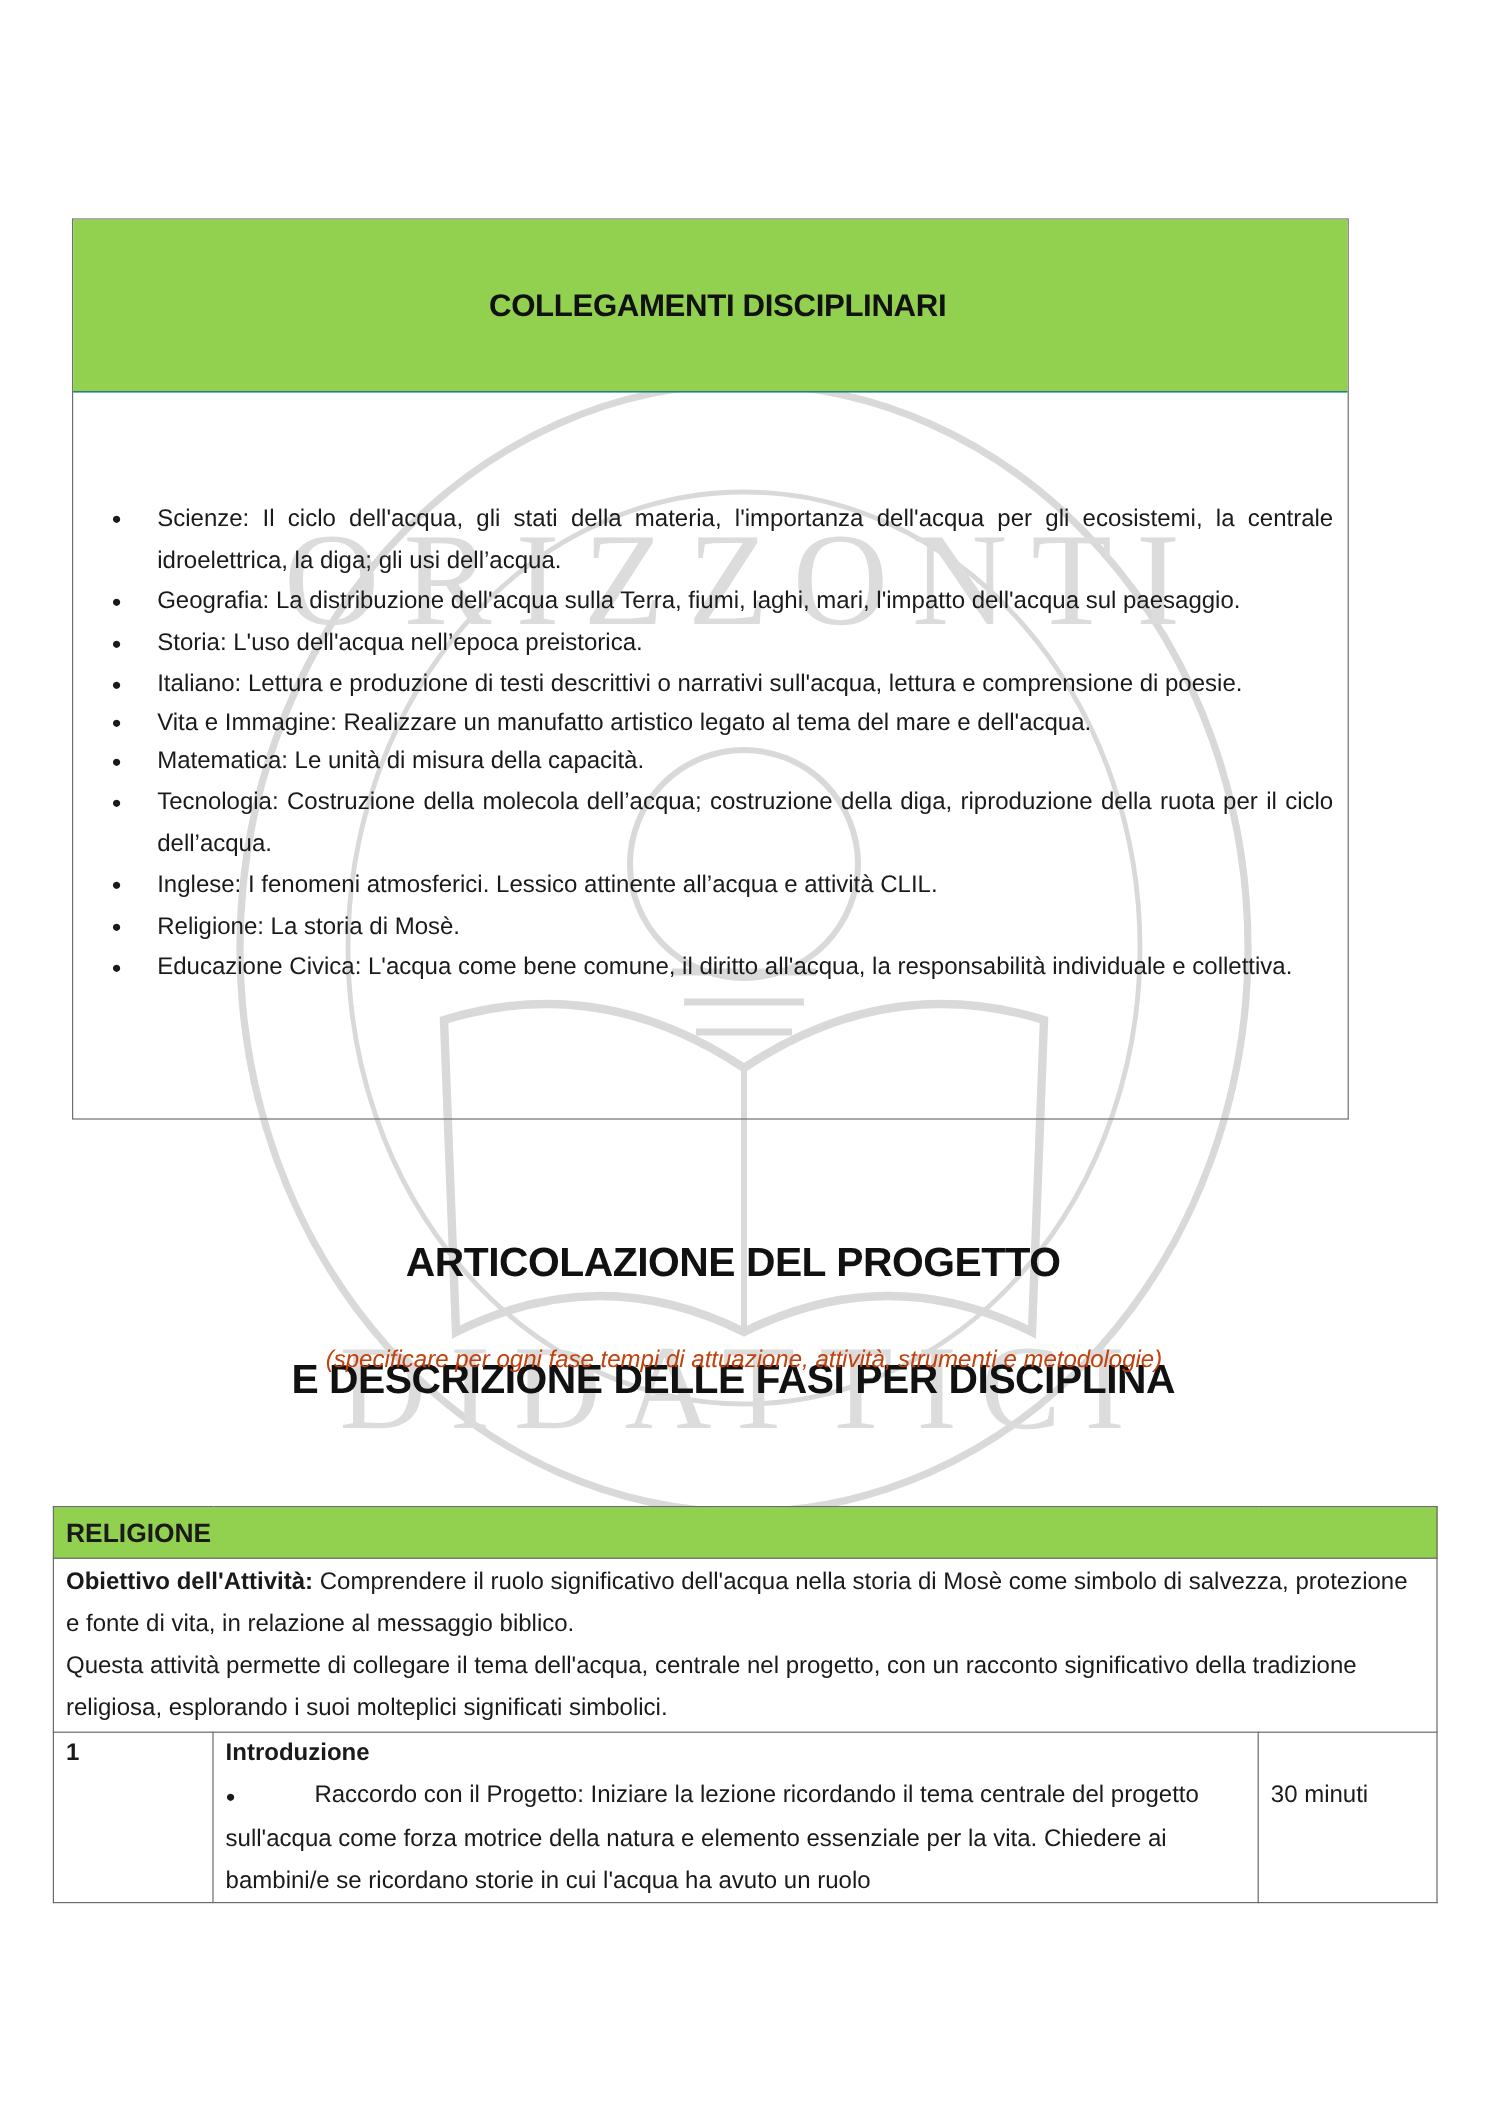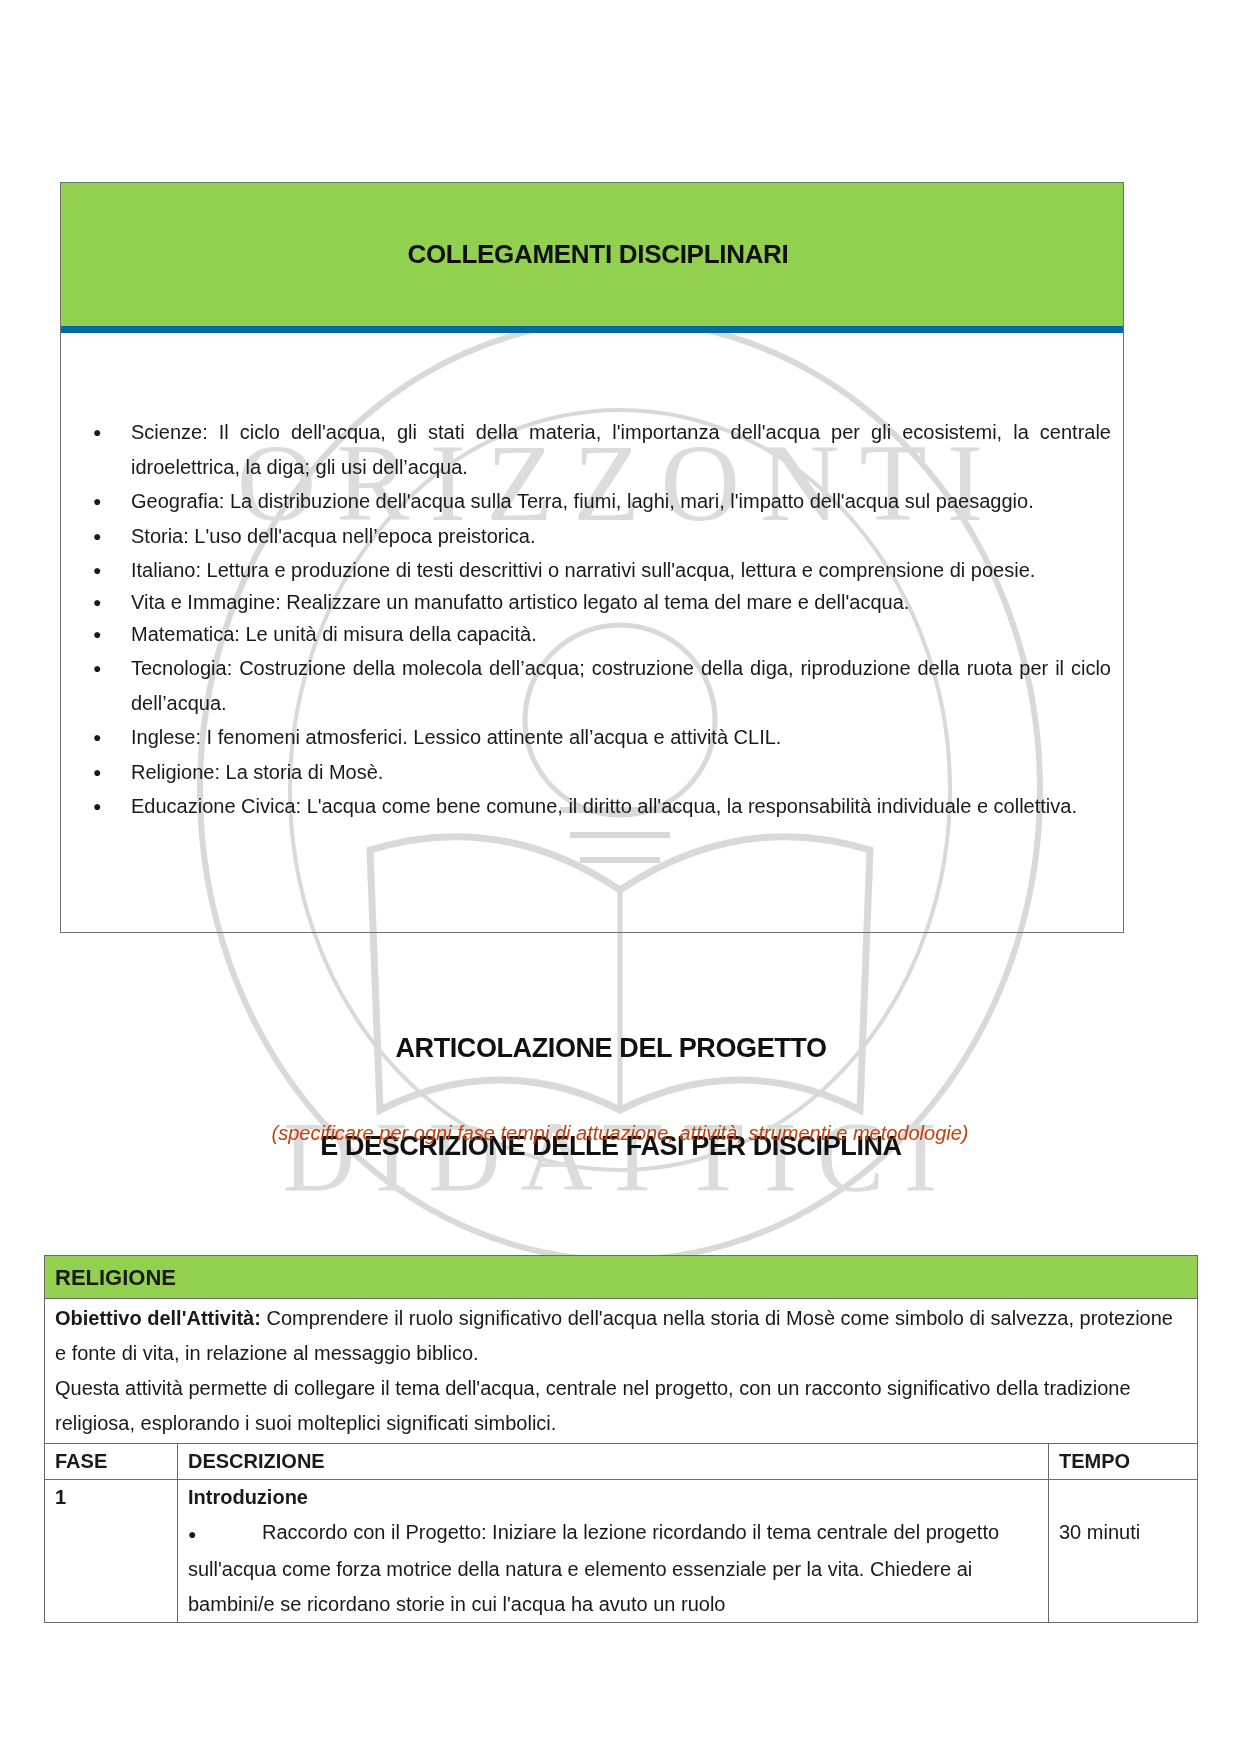--- a/index.html
+++ b/index.html
@@ -12,41 +12,41 @@
       pointer-events: none; z-index: 0;
     }
     .content { position: relative; z-index: 1; }
 
     
     .coll-box {
       position: absolute; left: 60px; top: 182px; width: 1064px; height: 751px;
       border: 1px solid #6f6f6f; box-sizing: border-box; background: transparent;
     }
     .coll-header {
-      height: 143px; background: #92d050; border-bottom: 7px solid #0369a1;
+      height: 143px; background: #92d050; border-bottom: 1px solid #0369a1;
       display: flex; align-items: center; justify-content: center;
       font-weight: bold; font-size: 26px; letter-spacing: -0.3px; color: #111; padding-left: 12px;
     }
     .coll-list {
       list-style: none; margin: 0; padding: 0;
       position: absolute; left: 0; right: 0; top: 232px;
     }
     .coll-list li {
       position: relative; padding-left: 70px; padding-right: 12px;
       font-size: 20px; line-height: 34.5px; text-align: justify;
     }
     .coll-list li .bullet {
       position: absolute; left: 32px; top: 0; font-size: 14px;
     }
     .coll-list li b { font-weight: normal; }
 
     
     .art-title {
       position: absolute; left: 0; width: 1222px; text-align: center;
-      font-weight: bold; font-size: 27px; color: #111; letter-spacing: -0.4px;
+      font-weight: bold; font-size: 34px; color: #111; letter-spacing: -0.4px;
     }
     .art-sub {
       position: absolute; left: 0; width: 1240px; text-align: center;
       font-style: italic; font-size: 20px; color: #c2410c;
     }
 
     
     .rel-table {
       position: absolute; left: 44px; top: 1255px; width: 1153px;
       border-collapse: collapse; table-layout: fixed; font-size: 20px;
@@ -110,25 +110,20 @@
         <tr>
       <td colspan="3" class="rel-green">RELIGIONE</td>
     </tr>
     <tr>
       <td colspan="3" class="rel-obj">
         <b>Obiettivo dell'Attività:</b><span> Comprendere il ruolo significativo dell'acqua nella storia di Mosè come simbolo di salvezza, protezione e fonte di vita, in relazione al messaggio biblico.</span><br>
         <span>Questa attività permette di collegare il tema dell'acqua, centrale nel progetto, con un racconto significativo della tradizione religiosa, esplorando i suoi molteplici significati simbolici.</span>
       </td>
     </tr>
     <tr>
-      <td class="th">FASE</td>
-      <td class="th">DESCRIZIONE</td>
-      <td class="th">TEMPO</td>
-    </tr>
-    <tr>
       <td class="th">1</td>
       <td>
         <b>Introduzione</b><br>
         <span class="intro-bullet">●</span><span>Raccordo con il Progetto: Iniziare la lezione ricordando il tema centrale del progetto sull'acqua come forza motrice della natura e elemento essenziale per la vita. Chiedere ai bambini/e se ricordano storie in cui l'acqua ha avuto un ruolo</span>
       </td>
       <td class="tempo-cell">30 minuti</td>
     </tr>
   </tbody>
     </table>
 </div>

